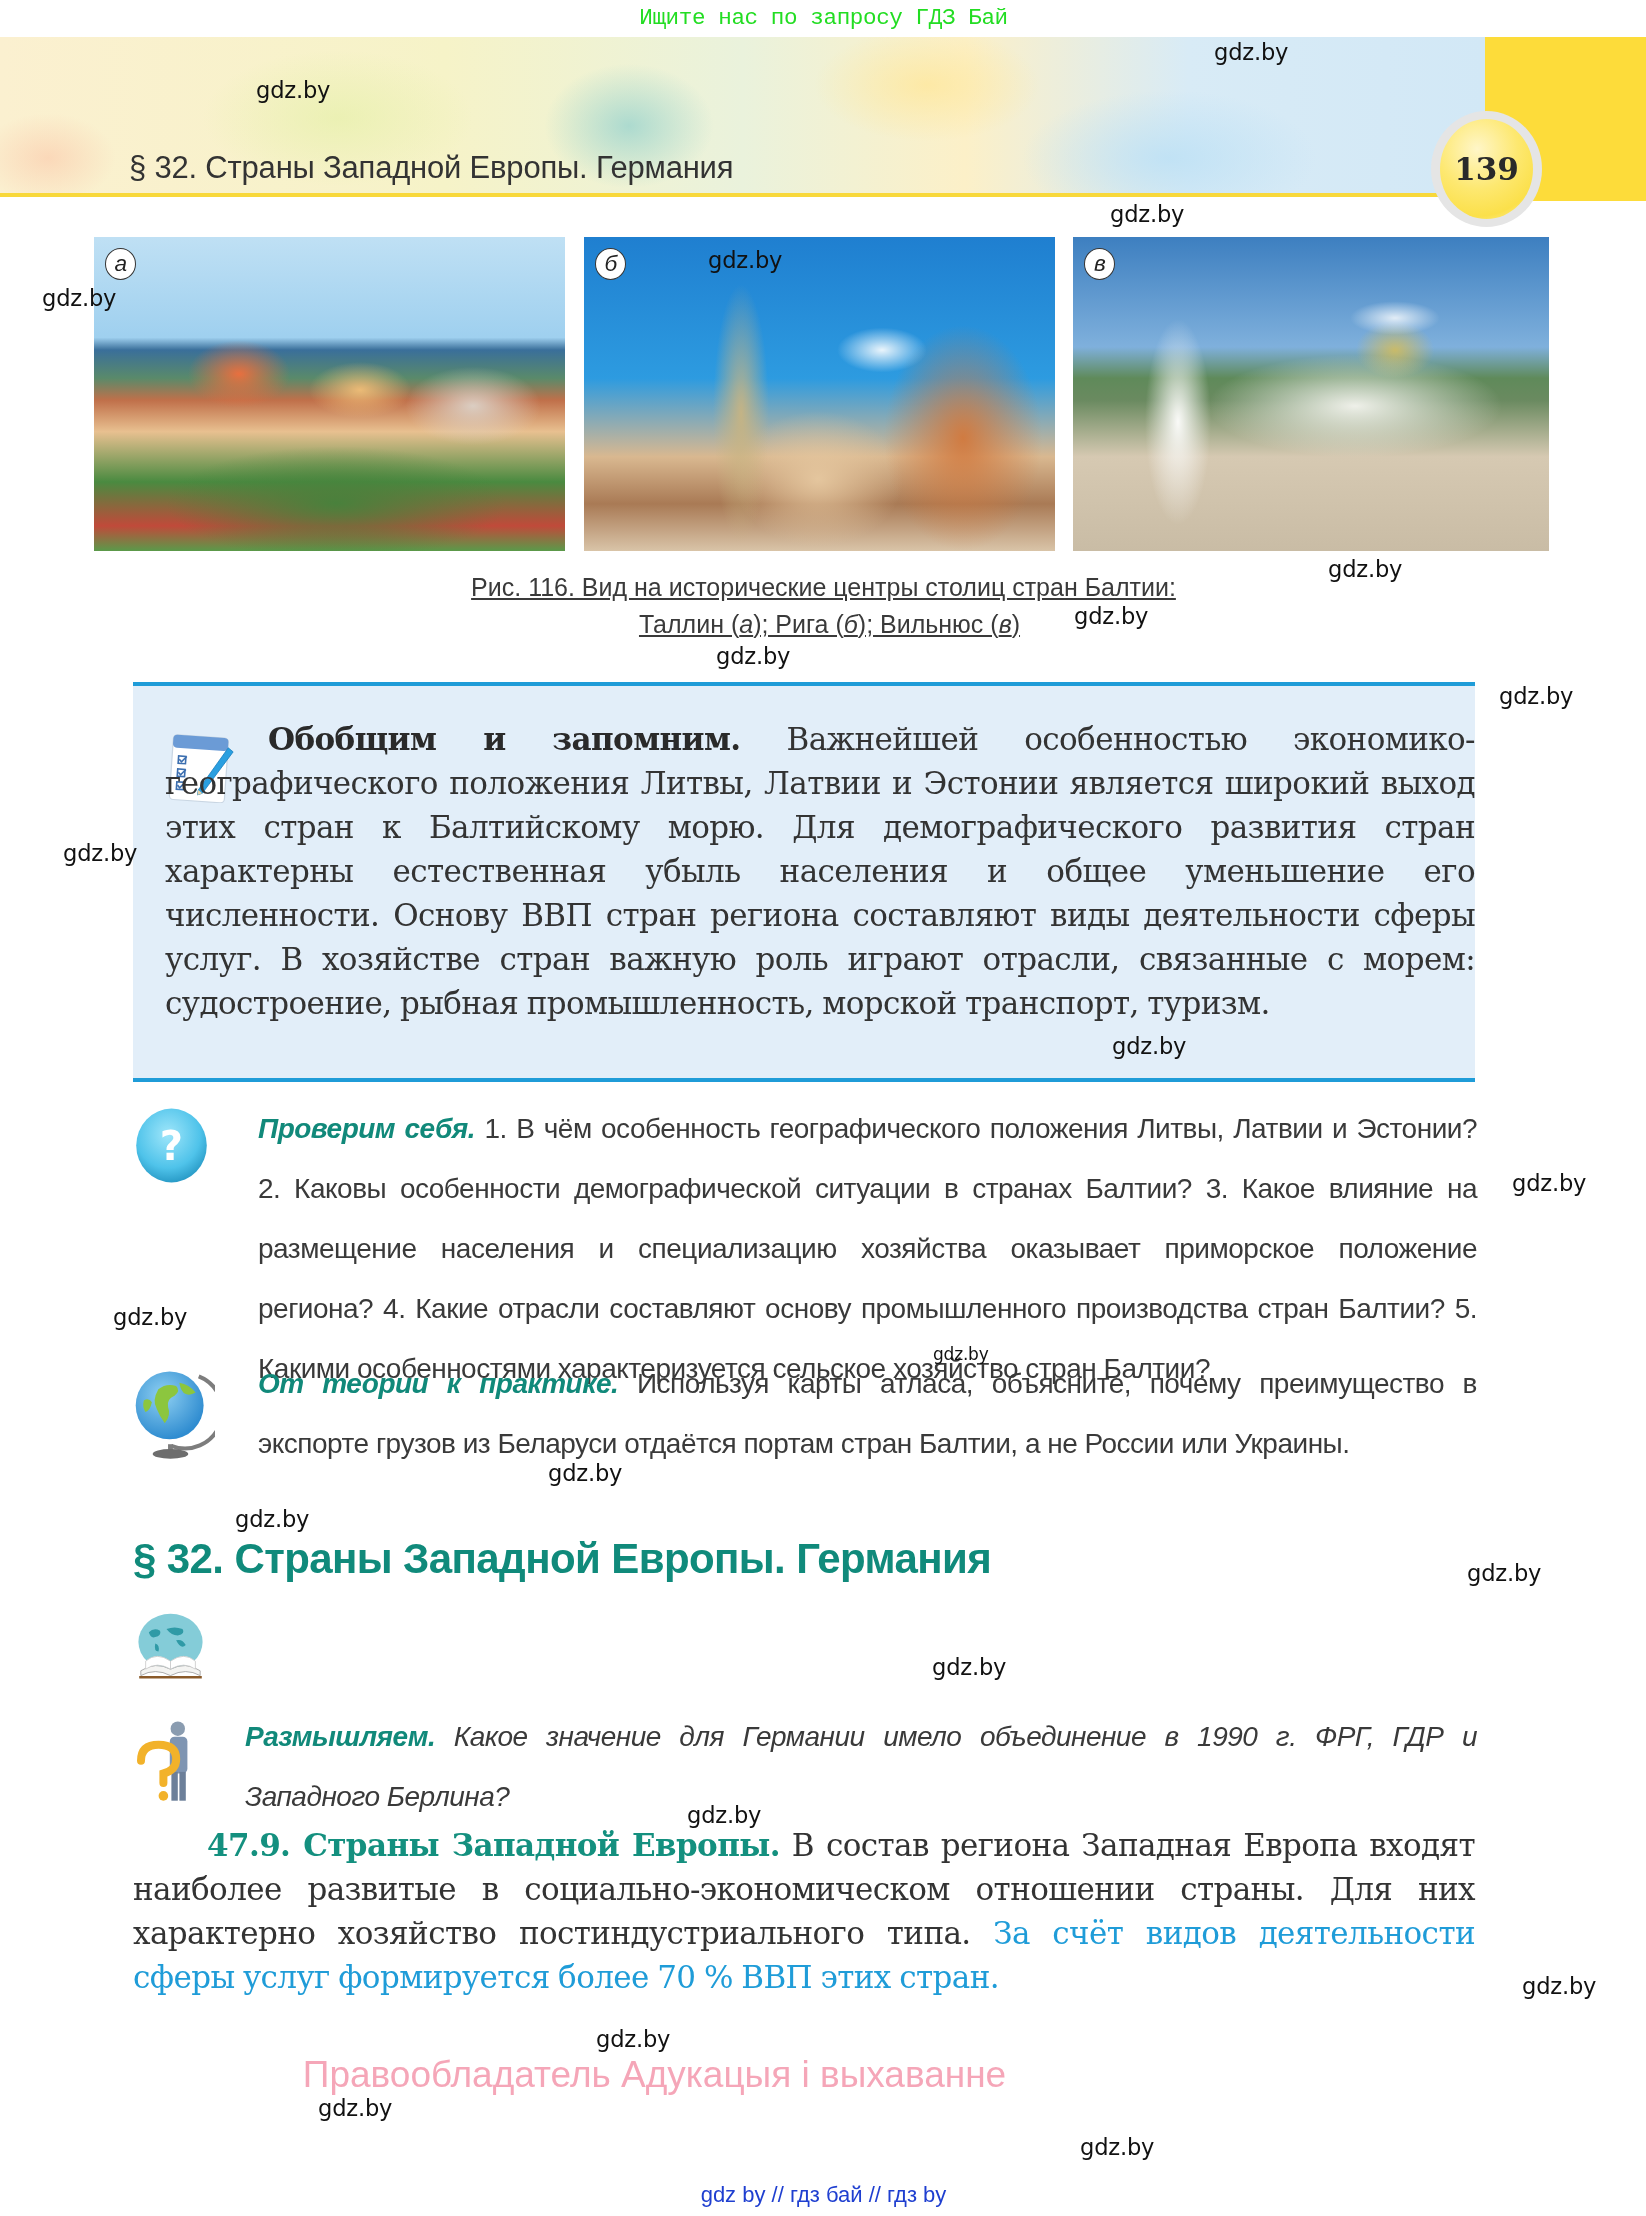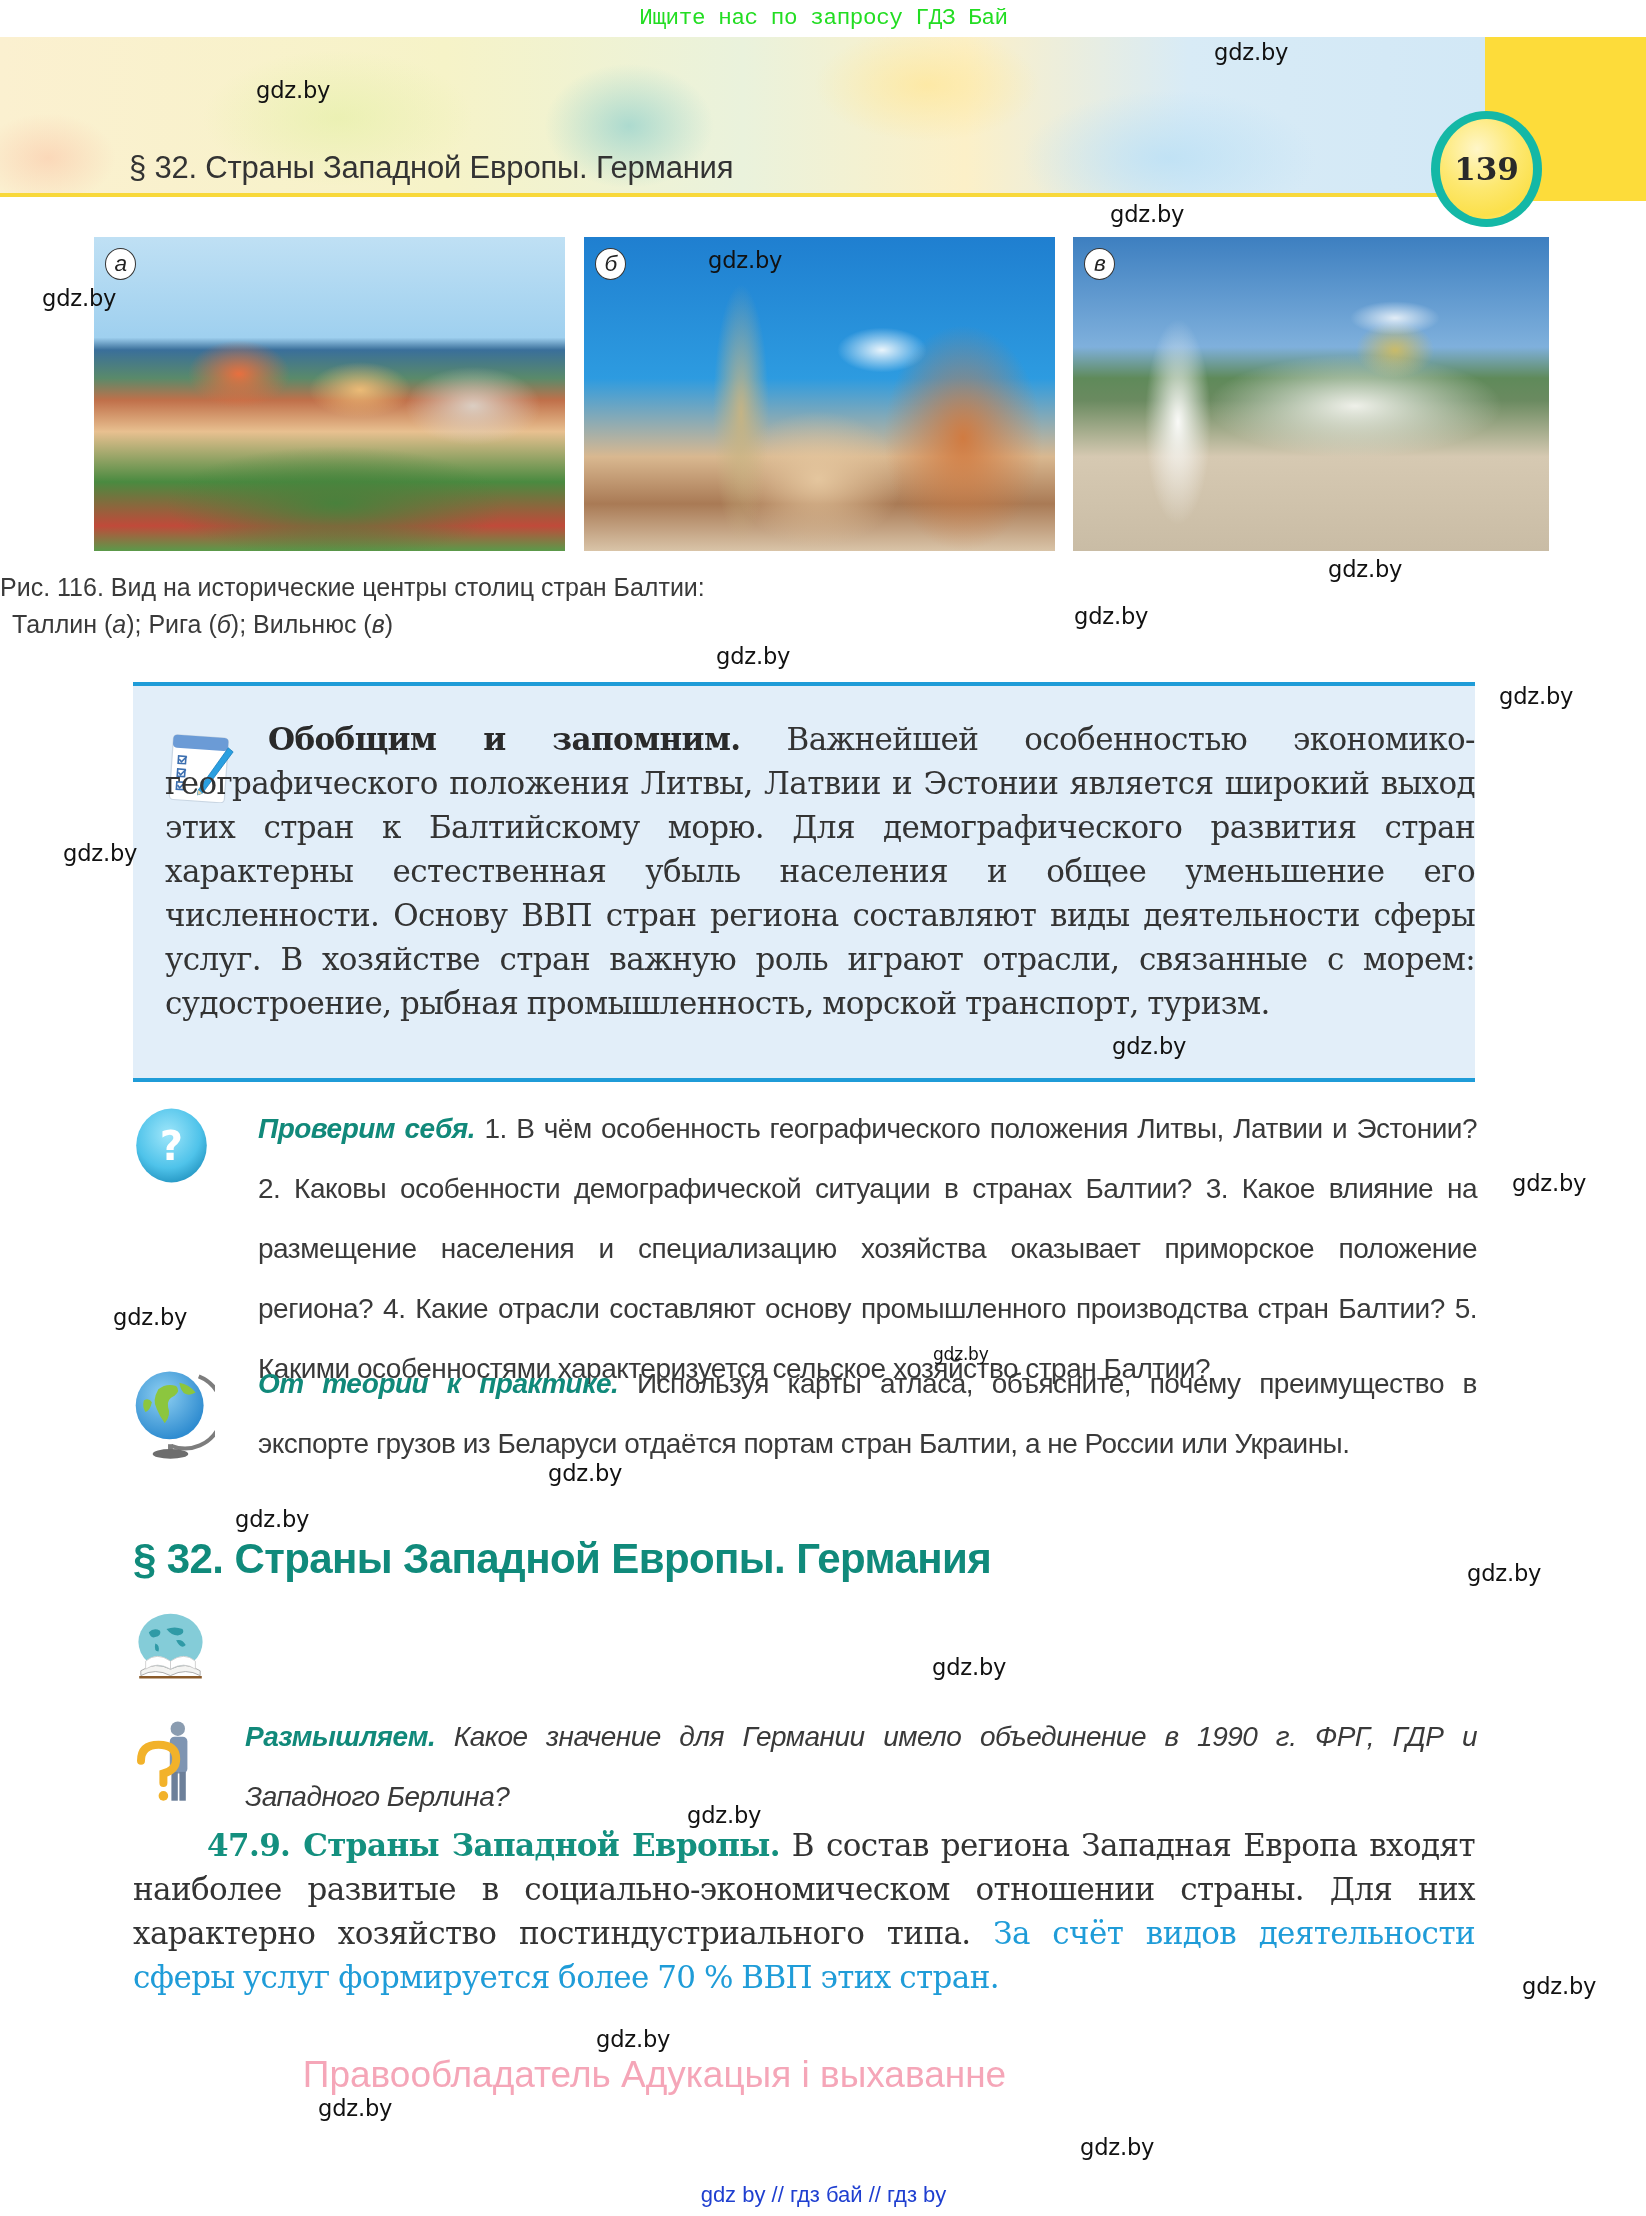--- a/index.html
+++ b/index.html
@@ -14,21 +14,21 @@
         radial-gradient(ellipse 121px 89px at 629px 89px, rgba(150,210,205,0.75), transparent 70%),
         radial-gradient(ellipse 210px 97px at 1169px 121px, rgba(190,225,245,0.9), transparent 70%),
         radial-gradient(ellipse 161px 81px at 927px 48px, rgba(255,230,150,0.7), transparent 70%),
         radial-gradient(ellipse 193px 97px at 338px 81px, rgba(230,240,170,0.7), transparent 70%),
         radial-gradient(ellipse 97px 64px at 48px 121px, rgba(250,200,170,0.6), transparent 70%),
         linear-gradient(90deg, #fbf0d0 0%, #f6f3c8 30%, #eaf2dc 50%, #fcf0c8 65%, #d8ebf6 80%, #d2e8f6 100%);
       border-bottom: 4.8px solid #f8d83a; }
     .header-yellow { position: absolute; top: 37px; left: 1485px; width: 162px; height: 164px; background: #fddc3a; }
     .running-title { position: absolute; top: 150px; left: 129px; font-size: 31px; color: #333; letter-spacing: -0.2px; }
     .page-badge { position: absolute; top: 111px; left: 1431px; width: 111px; height: 116px; border-radius: 50%;
-      background: #14b8a6; display: flex; align-items: center; justify-content: center; }
+      background: #e5e5e5; display: flex; align-items: center; justify-content: center; }
     .page-badge-inner { width: 93px; height: 100px; border-radius: 50%;
       background: radial-gradient(circle at 40% 30%, #fff6c8 0%, #fde870 45%, #fbe04a 75%, #fff3b0 100%);
       display: flex; align-items: center; justify-content: center; }
     .page-number { font-family: "DejaVu Serif", serif; font-size: 31px; font-weight: bold; color: #2a2a2a; }
 
     .photo { position: absolute; top: 237px; height: 314px; overflow: hidden; }
     .photo-a { left: 94px; width: 471px;
       background:
         linear-gradient(180deg, transparent 0%, transparent 42%, rgba(70,120,60,0) 42%),
         radial-gradient(ellipse 73px 48px at 145px 137px, rgba(240,110,60,0.95), transparent 70%),
@@ -47,21 +47,21 @@
       background:
         radial-gradient(ellipse 44px 137px at 105px 185px, rgba(250,250,248,1), transparent 75%),
         radial-gradient(ellipse 210px 73px at 282px 169px, rgba(245,245,240,0.95), transparent 70%),
         radial-gradient(ellipse 64px 24px at 322px 81px, rgba(255,255,255,0.8), transparent 70%),
         radial-gradient(ellipse 56px 40px at 322px 113px, rgba(220,190,80,0.8), transparent 70%),
         linear-gradient(180deg, #3d7fc0 0%, #7fb0dc 35%, #5f8a5a 45%, #6a8a60 52%, #d6c9b2 70%, #c9bca5 100%); }
     .photo-letter { position: absolute; top: 11.3px; left: 11.3px; width: 31px; height: 32px; border-radius: 50%;
       background: #fff; border: 1.6px solid #333; display: flex; align-items: center; justify-content: center;
       font-style: italic; font-size: 22.6px; color: #222; }
 
-    .caption { position: absolute; top: 569px; left: 0; width: 1647px; font-size: 25px; color: #3a3a3a; line-height: 37px; }
+    .caption { position: absolute; top: 569px; left: 0; width: 1647px; text-align: center; font-size: 25px; color: #3a3a3a; line-height: 37px; text-decoration: underline; }
     .caption .line2 { padding-left: 12px; }
     .caption i { font-style: italic; }
 
     .summary-box { position: absolute; top: 682px; left: 133px; width: 1342px; height: 400px;
       background: #e2eef9; border-top: 4px solid #1f9cd8; border-bottom: 4px solid #1f9cd8; }
     .summary-icon { position: absolute; top: 44px; left: 32px; width: 73px; height: 73px; }
     .summary-text { position: absolute; top: 31px; left: 32px; width: 1310px;
       font-family: "DejaVu Serif", serif; font-size: 31px; line-height: 44px; color: #333;
       text-align: justify; text-indent: 103px; letter-spacing: -0.6px; word-spacing: -0.8px; }
     .summary-text b { color: #2a2a2a; }

